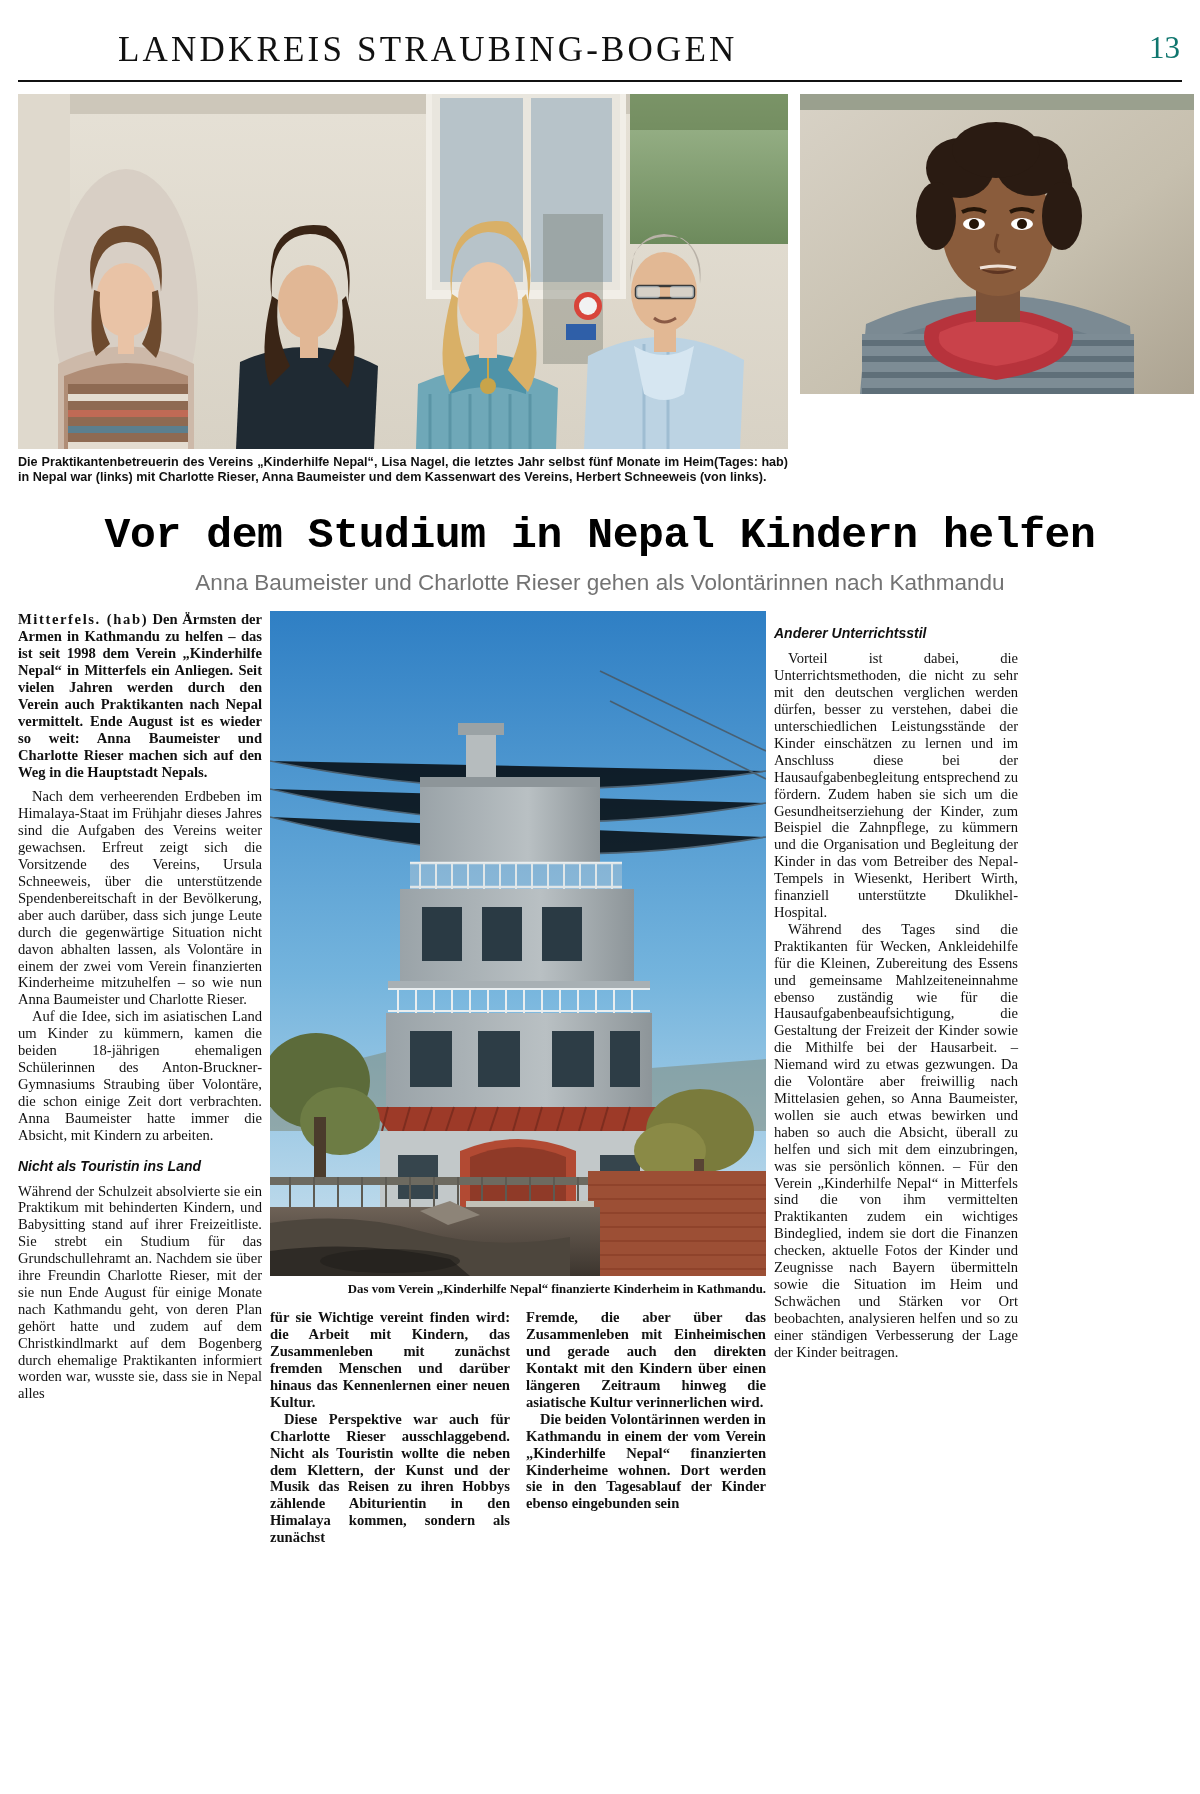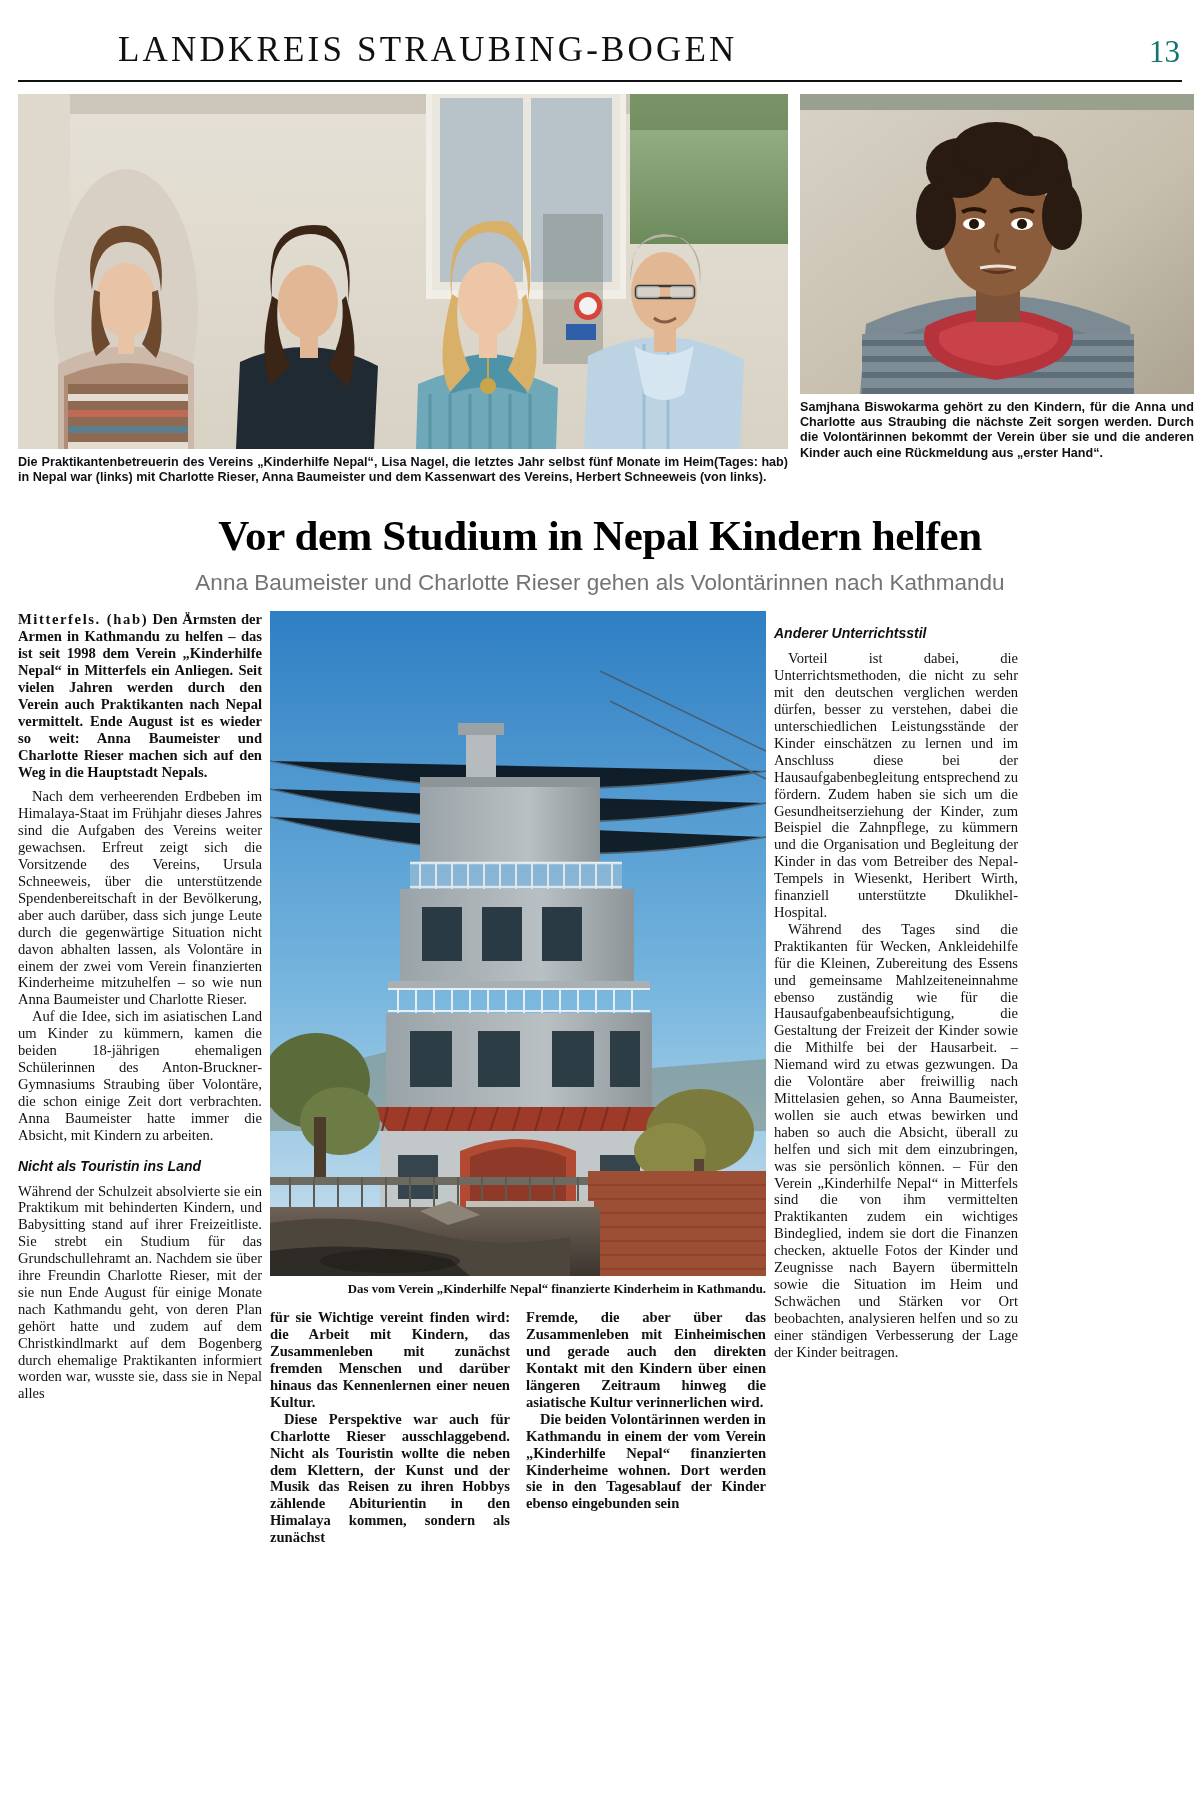--- a/index.html
+++ b/index.html
@@ -19,21 +19,21 @@
     width: 1200px;
     height: 1794px;
     position: relative;
     box-sizing: border-box;
     padding: 0 18px;
   }
 
   
   .masthead {
     display: flex;
-    align-items: flex-end;
+    align-items: flex-start;
     justify-content: space-between;
     padding: 30px 0 10px 0;
     border-bottom: 2px solid #111;
     margin: 0 0 0 0;
   }
   .masthead-title {
     font-family: "Liberation Serif", serif;
     font-size: 35px;
     letter-spacing: 3.2px;
     font-weight: 400;
@@ -83,21 +83,21 @@
     margin-top: 6px;
     font-weight: 700;
   }
   .caption .credit {
     float: right;
   }
 
   
   .headline {
     text-align: center;
-    font-family: Liberation Serif, serif;
+    font-family: Liberation Mono, monospace;
     font-weight: 700;
     font-size: 43px;
     line-height: 50px;
     letter-spacing: -0.4px;
     margin-top: 26px;
     color: #000;
   }
   .subhead {
     text-align: center;
     font-family: "Liberation Sans", sans-serif;
@@ -328,21 +328,20 @@
           <circle cx="174" cy="130" r="5" fill="#241509"></circle>
           <circle cx="222" cy="130" r="5" fill="#241509"></circle>
           <path d="M162 118 Q174 112 186 118" stroke="#251609" stroke-width="4" fill="none"></path>
           <path d="M210 118 Q222 112 234 118" stroke="#251609" stroke-width="4" fill="none"></path>
 
           <path d="M198 140 Q192 156 200 158" stroke="#6b4027" stroke-width="3" fill="none"></path>
           <path d="M178 174 Q198 186 218 174 Q198 180 178 174 Z" fill="#5e3522"></path>
           <path d="M180 174 Q198 170 216 174" stroke="#efe2d8" stroke-width="3" fill="none"></path>
         </svg>
       </div>
-      <div class="caption">Samjhana Biswokarma gehört zu den Kindern, für die Anna und Charlotte aus Straubing die nächste Zeit sorgen werden. Durch die Volontärinnen bekommt der Verein über sie und die anderen Kinder auch eine Rückmeldung aus „erster Hand“.</div>
     </div>
   </div>
 
   <div class="headline">Vor dem Studium in Nepal Kindern helfen</div>
   <div class="subhead">Anna Baumeister und Charlotte Rieser gehen als Volontärinnen nach Kathmandu</div>
 
   <div class="body-grid">
 
     <div class="col">
       <p class="first lead-bold"><span class="spaced">Mitterfels. (hab)</span> <span>Den Ärmsten der Armen in Kathmandu zu helfen – das ist seit 1998 dem Verein „Kinderhilfe Nepal“ in Mitterfels ein Anliegen. Seit vielen Jahren werden durch den Verein auch Praktikanten nach Nepal vermittelt. Ende August ist es wieder so weit: Anna Baumeister und Charlotte Rieser machen sich auf den Weg in die Hauptstadt Nepals.</span></p>

